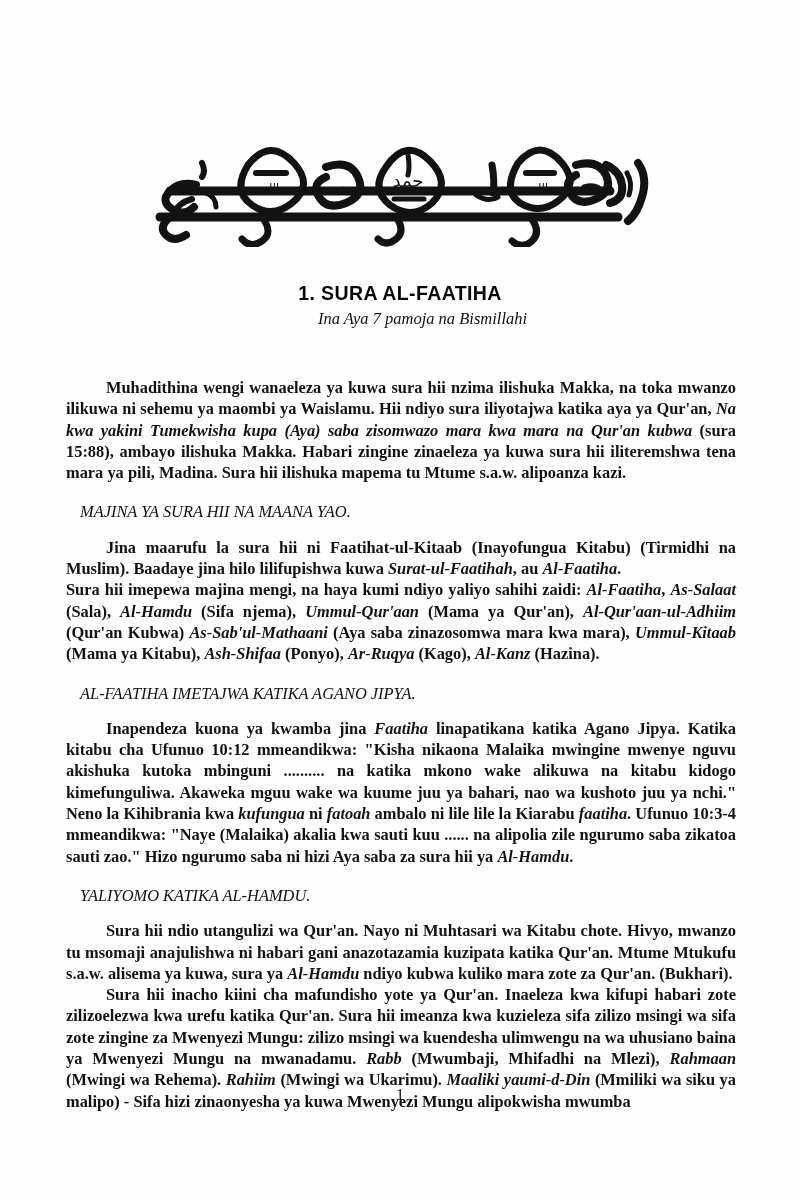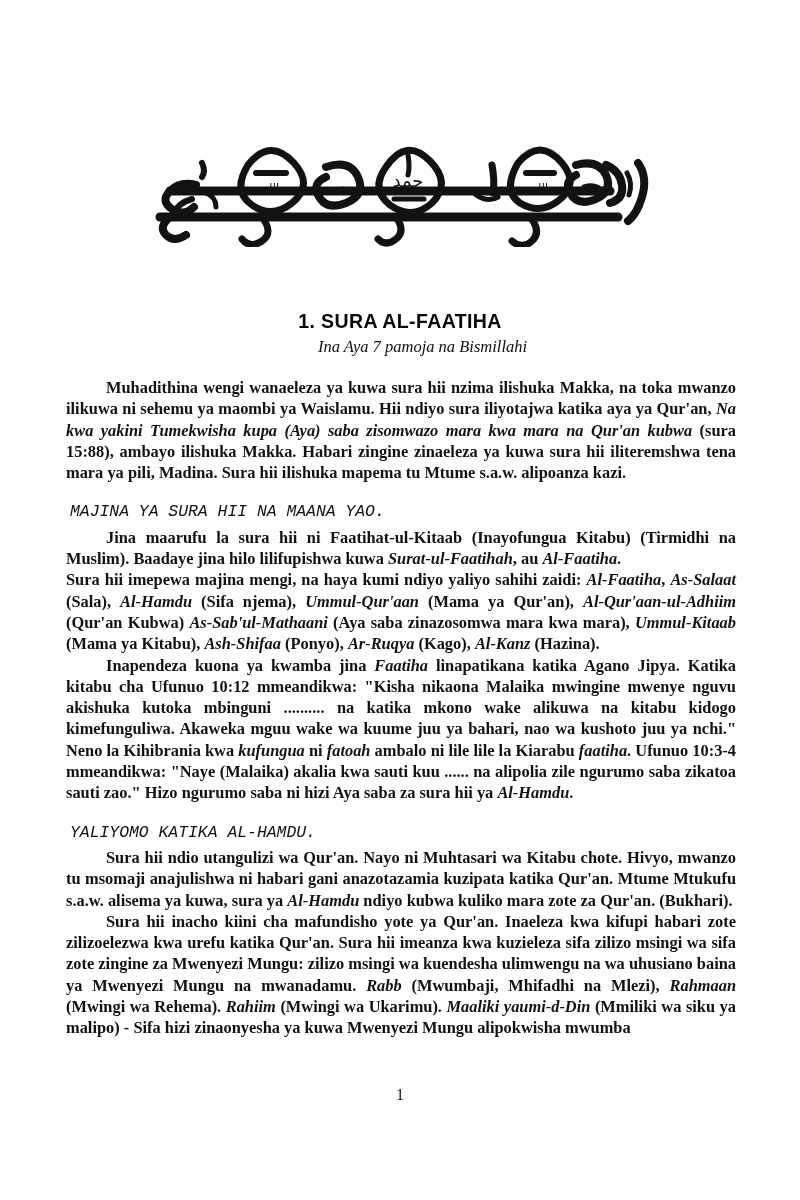--- a/index.html
+++ b/index.html
@@ -37,21 +37,20 @@
     display: block;
   }
 
   
   .heading-block {
     position: absolute;
     top: 282px;
     left: 0;
     width: 800px;
     text-align: center;
-    margin-top: 28px;
   }
   .sura-title {
     font-family: "Liberation Sans", "DejaVu Sans", sans-serif;
     font-weight: bold;
     font-size: 19.5px;
     letter-spacing: 0.4px;
     margin: 0 0 4px 0;
     color: #080808;
   }
   .sura-sub {
@@ -80,27 +79,26 @@
     line-height: 21.3px;
     text-align: justify;
     text-justify: inter-word;
     color: #121212;
     hyphens: none;
     font-weight: bold;
   }
   .para.indent-lg { text-indent: 40px; }
 
   .section-head {
-    margin: 4px;
+    margin: 14px;
     font-size: 16.4px;
     line-height: 21.3px;
     font-style: italic;
     text-align: left;
     color: #121212;
-    font-family: Liberation Mono, monospace;
   }
   .section-head.spaced { margin-top: 18px; }
 
   i, .it { font-style: italic; }
 
   
   .page-number {
     position: absolute;
     top: 1086px;
     left: 0;
@@ -168,20 +166,21 @@
   <div class="body-col">
 
     <p class="para indent-lg"><span>Muhadithina wengi wanaeleza ya kuwa sura hii nzima ilishuka Makka, na toka mwanzo ilikuwa ni sehemu ya maombi ya Waislamu. Hii ndiyo sura iliyotajwa  katika aya ya Qur'an, </span><i>Na kwa yakini Tumekwisha kupa (Aya) saba zisomwazo mara kwa mara na Qur'an kubwa</i><span>  (sura 15:88), ambayo ilishuka Makka. Habari zingine  zinaeleza ya kuwa  sura hii iliteremshwa  tena mara ya pili, Madina. Sura hii ilishuka mapema tu Mtume  s.a.w. alipoanza kazi.</span></p>
 
     <p class="section-head spaced">MAJINA YA SURA HII NA MAANA YAO.</p>
 
     <p class="para indent-lg"><span>Jina maarufu la sura  hii ni Faatihat-ul-Kitaab (Inayofungua Kitabu) (Tirmidhi na Muslim). Baadaye jina hilo lilifupishwa kuwa </span><i>Surat-ul-Faatihah</i><span>, au </span><i>Al-Faatiha</i><span>.</span></p>
 
     <p class="para"><span>Sura hii imepewa majina mengi, na haya kumi ndiyo yaliyo sahihi zaidi: </span><i>Al-Faatiha</i><span>, </span><i>As-Salaat</i><span> (Sala), </span><i>Al-Hamdu</i><span> (Sifa njema), </span><i>Ummul-Qur'aan</i><span> (Mama ya Qur'an),   </span><i>Al-Qur'aan-ul-Adhiim</i><span> (Qur'an Kubwa) </span><i>As-Sab'ul-Mathaani</i><span> (Aya saba zinazosomwa mara kwa mara), </span><i>Ummul-Kitaab</i><span> (Mama ya Kitabu), </span><i>Ash-Shifaa</i><span> (Ponyo), </span><i>Ar-Ruqya</i><span> (Kago), </span><i>Al-Kanz</i><span> (Hazina).</span></p>
 
+    <p class="section-head spaced">AL-FAATIHA IMETAJWA  KATIKA AGANO JIPYA.</p>
 
     <p class="para indent-lg"><span>Inapendeza kuona ya kwamba jina </span><i>Faatiha</i><span> linapatikana katika Agano Jipya. Katika kitabu cha Ufunuo 10:12 mmeandikwa: "Kisha nikaona Malaika mwingine mwenye nguvu akishuka kutoka mbinguni .......... na katika mkono wake alikuwa na kitabu kidogo kimefunguliwa. Akaweka mguu wake wa kuume juu ya bahari, nao wa kushoto juu ya nchi." Neno la Kihibrania kwa </span><i>kufungua</i><span> ni </span><i>fatoah</i><span> ambalo ni lile lile la Kiarabu </span><i>faatiha</i><span>. Ufunuo 10:3-4 mmeandikwa: "Naye (Malaika) akalia kwa sauti kuu ...... na alipolia zile ngurumo saba zikatoa sauti zao." Hizo ngurumo saba ni hizi Aya saba za sura hii ya </span><i>Al-Hamdu</i><span>.</span></p>
 
     <p class="section-head spaced">YALIYOMO KATIKA AL-HAMDU.</p>
 
     <p class="para indent-lg"><span>Sura hii ndio utangulizi wa Qur'an. Nayo ni Muhtasari wa Kitabu chote. Hivyo, mwanzo tu msomaji anajulishwa  ni habari gani anazotazamia  kuzipata katika Qur'an. Mtume Mtukufu s.a.w. alisema ya kuwa, sura ya </span><i>Al-Hamdu</i><span> ndiyo kubwa kuliko mara zote za Qur'an.  (Bukhari).</span></p>
 
     <p class="para indent-lg"><span>Sura hii inacho kiini cha mafundisho yote ya Qur'an.  Inaeleza kwa kifupi habari zote zilizoelezwa kwa urefu katika Qur'an. Sura hii imeanza kwa kuzieleza sifa zilizo msingi wa sifa zote zingine za Mwenyezi Mungu: zilizo msingi wa kuendesha ulimwengu na wa uhusiano baina ya Mwenyezi Mungu na mwanadamu.  </span><i>Rabb</i><span> (Mwumbaji, Mhifadhi na Mlezi), </span><i>Rahmaan</i><span> (Mwingi wa Rehema). </span><i>Rahiim</i><span> (Mwingi wa Ukarimu).  </span><i>Maaliki yaumi-d-Din</i><span> (Mmiliki wa siku ya malipo) - Sifa hizi zinaonyesha ya kuwa Mwenyezi Mungu alipokwisha mwumba</span></p>
 
   </div>

